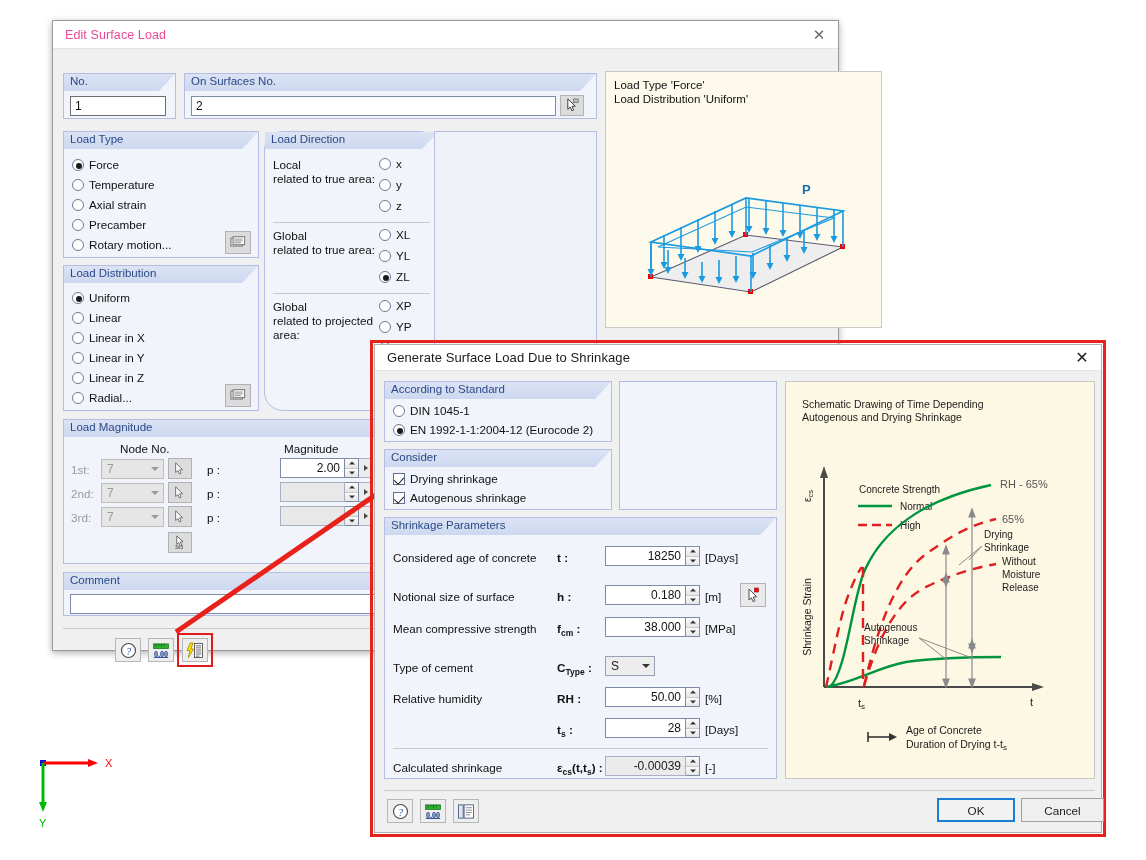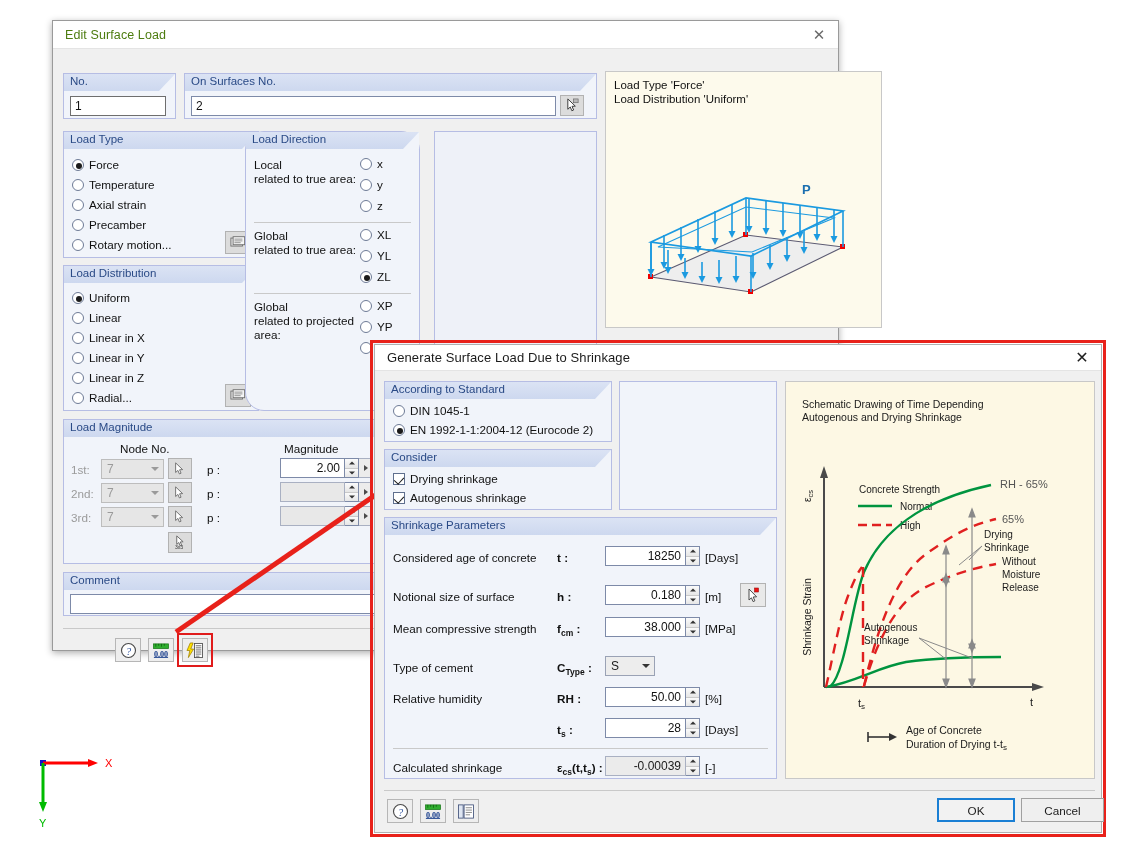--- a/index.html
+++ b/index.html
@@ -21,21 +21,21 @@
   }
   .dlg-title {
     height: 28px;
     background: #ffffff;
     border-bottom: 1px solid #e4e4e4;
     display: flex; align-items: center;
     padding: 0 6px 0 12px;
     position: relative;
   }
   .dlg-title .ttl {
-    font-size: 12.5px; color: #4d7c0f; letter-spacing: .1px;
+    font-size: 12.5px; color: #ec4899; letter-spacing: .1px;
   }
   .dlg-title-dark .ttl { color: #1b1b1b; }
   .close-btn {
     position: absolute; right: 4px; top: 2px;
     width: 30px; height: 22px;
     display: flex; align-items: center; justify-content: center;
     color: #6a6a6a; font-size: 15px; line-height: 1;
     cursor: pointer;
   }
   .close-btn.dark { color:#202020; }
@@ -290,21 +290,21 @@
             <rect x="1" y="2" width="13" height="9" fill="#e8e8e8" stroke="#6b6b6b" stroke-width="1"></rect>
             <rect x="3.5" y="0.5" width="13" height="9" fill="#f6f6f6" stroke="#6b6b6b" stroke-width="1"></rect>
             <line x1="5" y1="3.2" x2="14" y2="3.2" stroke="#8a8a8a"></line>
             <line x1="5" y1="5.2" x2="14" y2="5.2" stroke="#8a8a8a"></line>
             <line x1="5" y1="7.2" x2="12" y2="7.2" stroke="#8a8a8a"></line>
           </svg>
         </div>
       </div>
     </div>
 
-    <div class="group" style="left:192px; top:110px; width:175px; height:280px;border-radius:19px;">
+    <div class="group" style="left:211px; top:110px; width:175px; height:280px;border-radius:19px;">
       <div class="ghead">Load Direction</div>
       <div class="gbody" style="height:261px;">
 
         <div class="lbl" style="position:absolute; left:8px; top:9px; line-height:14px; white-space:pre;">Local
 related to true area:</div>
         <div class="radio" style="left:114px; top:8px;">
           <span class="rd"></span>
           <span class="lbl">x</span>
         </div>
         <div class="radio" style="left:114px; top:29px;">

